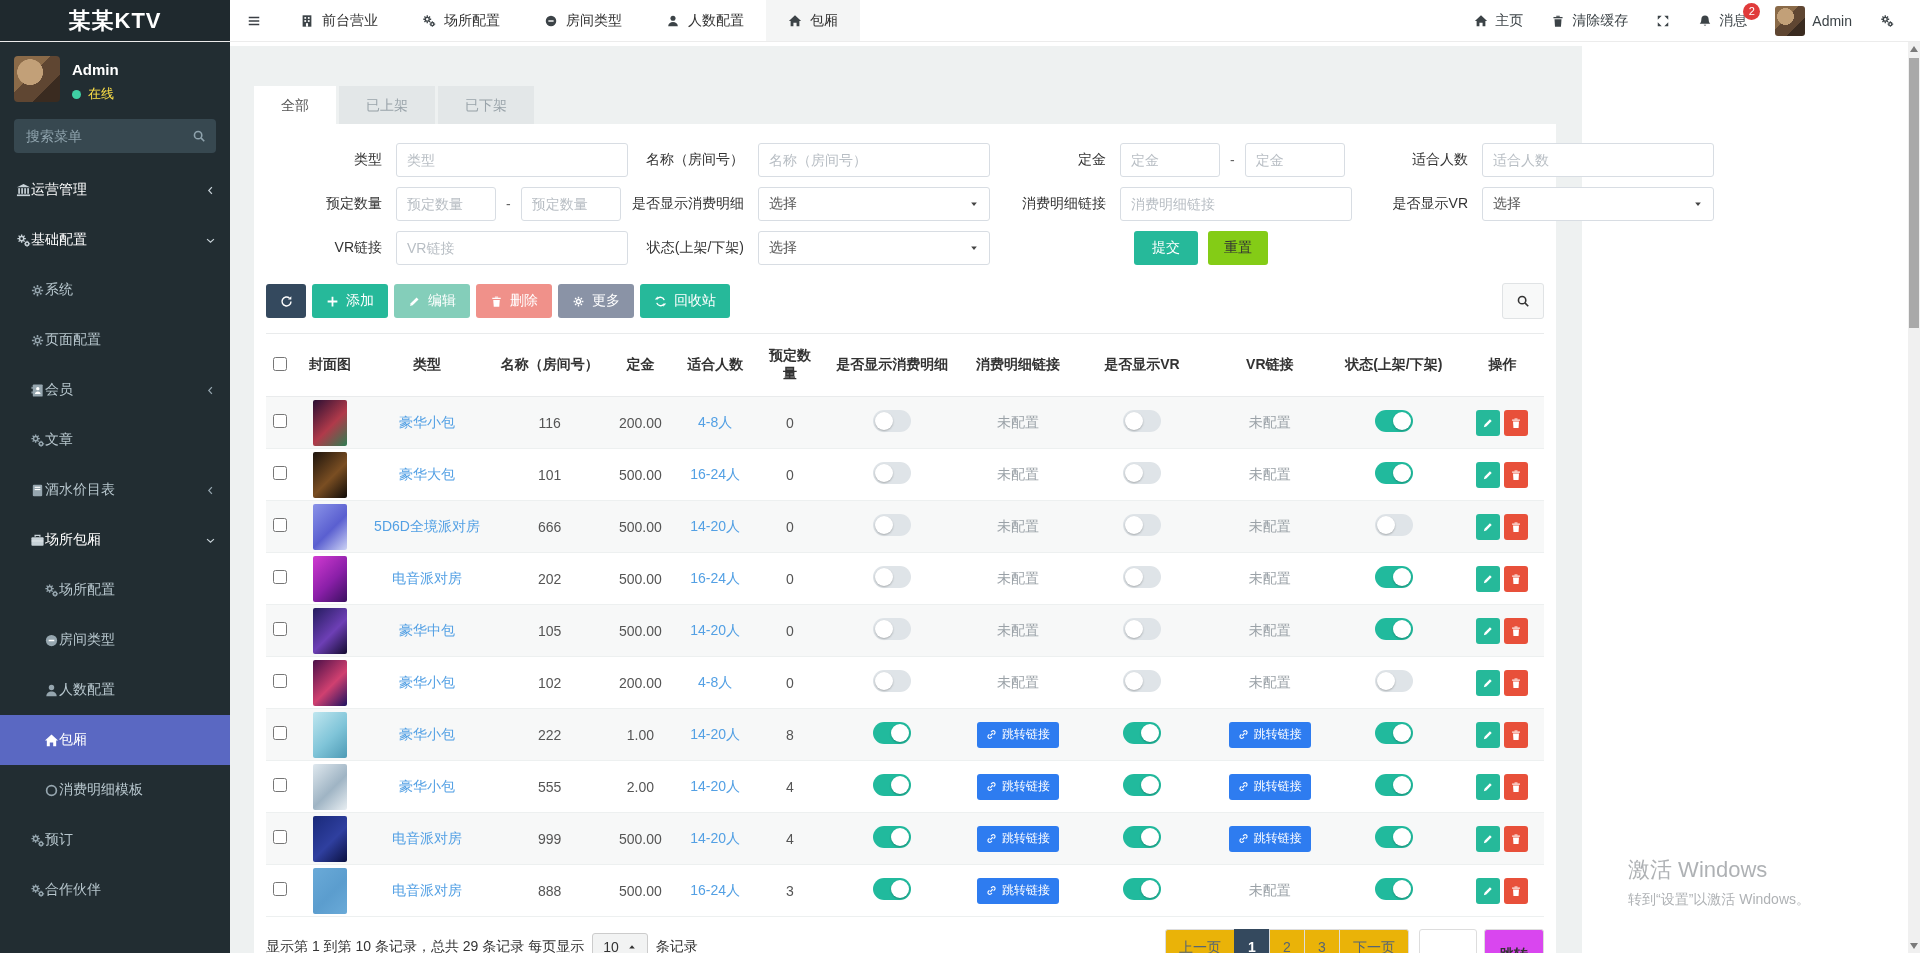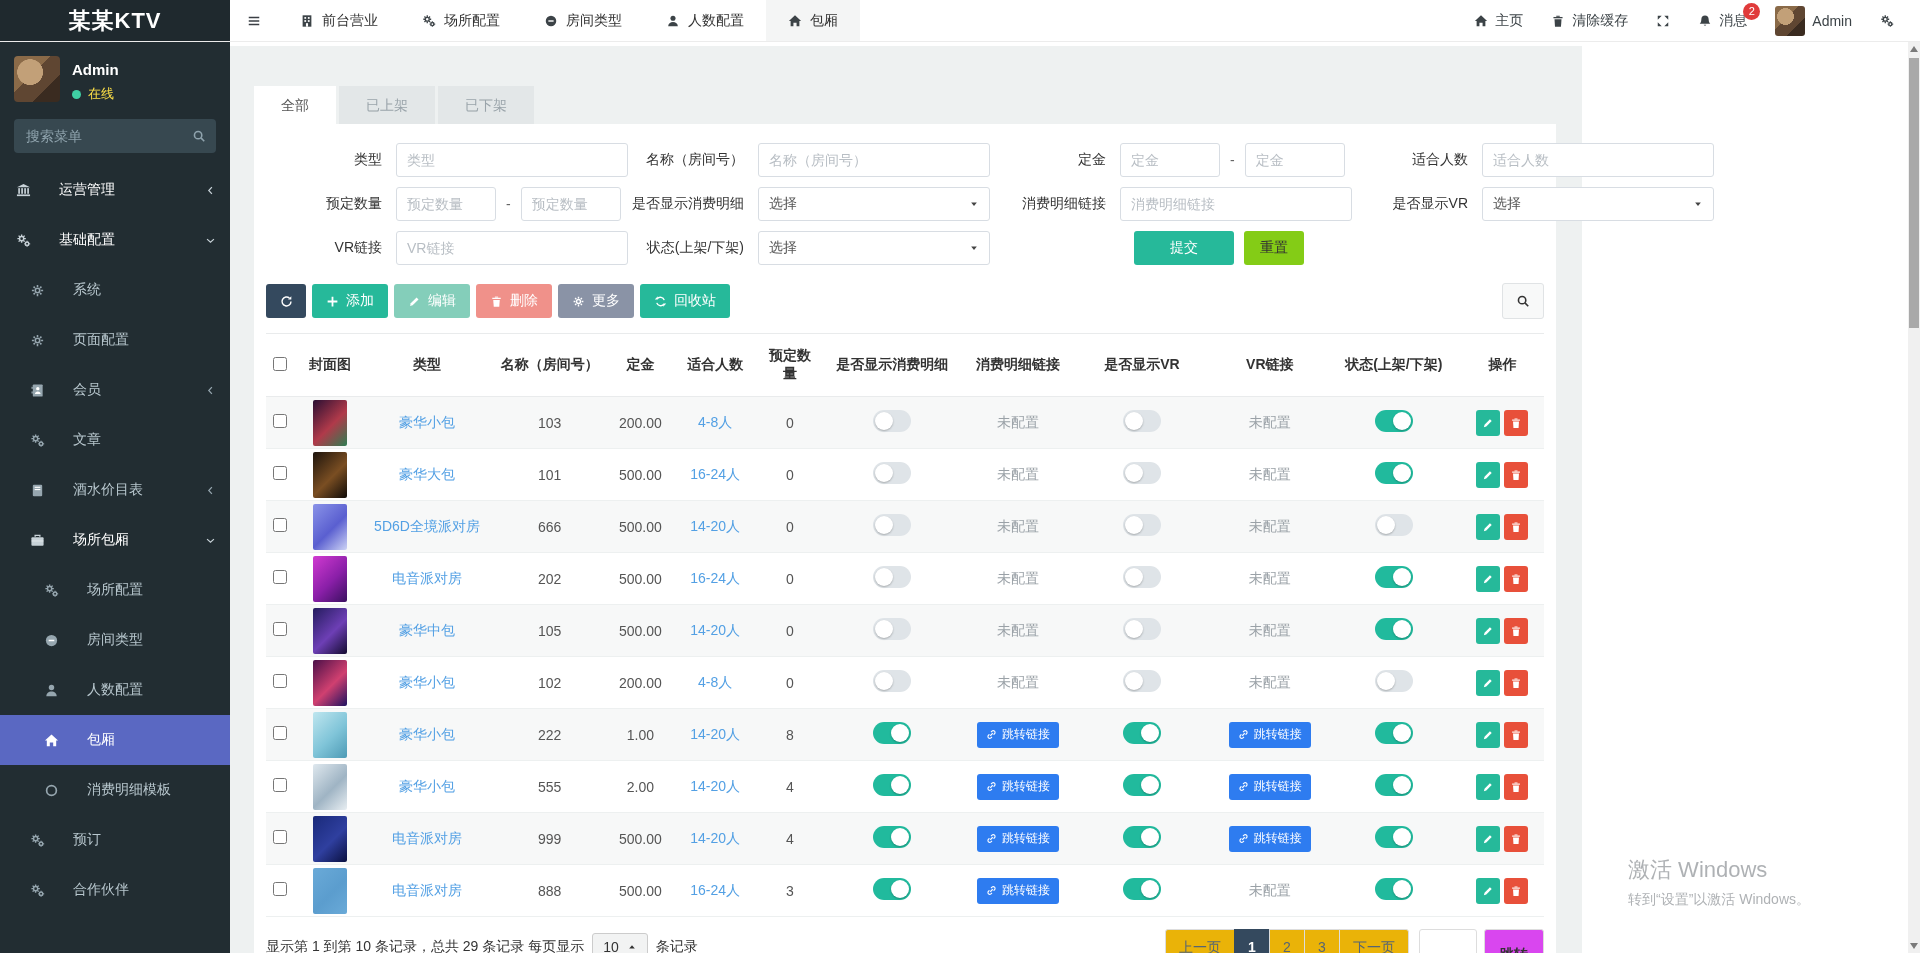--- a/index.html
+++ b/index.html
@@ -22,21 +22,21 @@
 .sidebar{position:absolute;top:42px;left:0;width:230px;height:911px;background:#222d32;overflow:hidden;z-index:4}
 .user-panel{display:flex;gap:12px;padding:14px 14px 10px}
 .user-avatar{width:46px;height:46px;border-radius:4px;flex:none;background:radial-gradient(circle at 35% 35%,#c2a078 0 30%,transparent 31%),linear-gradient(135deg,#8a6a48 0 40%,#5f4632 40% 70%,#3a2b20 70%)}
 .user-name{color:#fff;font-weight:bold;font-size:15px;margin-top:5px}
 .user-status{display:flex;align-items:center;gap:7px;color:#fde047;font-size:13px;margin-top:7px}
 .dot{width:9px;height:9px;border-radius:50%;background:#3fd0a4}
 .side-search{margin:6px 14px 12px;position:relative}
 .side-search input{width:100%;height:34px;background:#374850;border:none;border-radius:4px;color:#cfd8dc;padding:0 32px 0 12px;font-size:14px;outline:none}
 .side-search input::placeholder{color:#8fa3ad}
 .side-search .ic{position:absolute;right:10px;top:10px;color:#8fa3ad}
-.mitem{position:relative;height:50px;display:flex;align-items:center;gap:28px;color:#b8c7ce;font-size:14px;cursor:pointer}
+.mitem{position:relative;height:50px;display:flex;align-items:center;gap:0;color:#b8c7ce;font-size:14px;cursor:pointer}
 .mitem .ic{width:15px;height:15px;color:#96a6af}
 .mitem.l1{padding-left:16px}
 .mitem.l2{padding-left:30px}
 .mitem.l3{padding-left:44px}
 .mitem.head{color:#fff}
 .mitem.head .ic{color:#c8d2d8}
 .mitem.active{background:#5a68c2;color:#fff}
 .mitem.active .ic{color:#fff}
 .mchev{position:absolute;right:14px;color:#8a979e;display:flex}
 .mchev .ic{width:11px;height:11px}
@@ -51,21 +51,21 @@
 .fcell{display:flex;align-items:center;height:39px}
 .flabel{width:130px;text-align:right;padding-right:14px;color:#333;flex:none;font-size:14px}
 .finput{height:34px;border:1px solid #d8dde3;border-radius:3px;padding:0 10px;font-size:14px;color:#555;width:232px;background:#fff;outline:none}
 .finput::placeholder{color:#b8bec4}
 .frange .finput{width:100px}
 .fdash{margin:0 10px;color:#666}
 .fselect{width:232px;height:34px;border:1px solid #d8dde3;border-radius:3px;display:flex;align-items:center;justify-content:space-between;padding:0 10px;color:#555;cursor:pointer;background:#fff}
 .fselect .ic{width:10px;height:10px;color:#444}
 .fbuttons{margin-left:144px;display:flex;gap:10px}
 .btn{border:none;border-radius:3px;font-size:14px;cursor:pointer;display:inline-flex;align-items:center;justify-content:center}
-.btn-submit{background:#26b99a;color:#fff;padding:0 36px;height:34px}
+.btn-submit{background:#26b99a;color:#fff;padding:0 18px;height:34px}
 .btn-reset{background:#84cc16;color:#333;padding:0 16px;height:34px}
 
 .toolbar{display:flex;align-items:center;margin-top:16px}
 .tbtn{height:34px;padding:0 14px;margin-right:6px;border-radius:3px;color:#fff;font-size:14px;display:inline-flex;align-items:center;gap:7px;border:none;cursor:pointer}
 .tbtn .ic{width:13px;height:13px}
 .tbtn-dark{background:#34495e;width:40px;padding:0;justify-content:center}
 .tbtn-teal{background:#26b99a}
 .tbtn-teal-light{background:#84ceba}
 .tbtn-red-light{background:#f0918a}
 .tbtn-gray{background:#8a93a6}
@@ -616,21 +616,21 @@
             <th>VR链接</th>
             <th>状态(上架/下架)</th>
             <th>操作</th>
           </tr>
         </thead>
       <tbody id="table-body">
           <tr>
             <td><input class="rowcb" type="checkbox" style=""></td>
             <td><span class="cover" style="background: linear-gradient(135deg, rgb(42, 15, 51) 0%, rgb(176, 58, 74) 55%, rgb(46, 125, 82) 100%);"></span></td>
             <td><a class="link">豪华小包</a></td>
-            <td>103</td>
+            <td>116</td>
             <td>200.00</td>
             <td><a class="link">4-8人</a></td>
             <td>0</td>
             <td><span class="toggle off"><span class="knob"></span></span></td>
             <td><span class="na">未配置</span></td>
             <td><span class="toggle off"><span class="knob"></span></span></td>
             <td><span class="na">未配置</span></td>
             <td><span class="toggle on"><span class="knob"></span></span></td>
             <td><button class="op-btn op-edit">
                 <svg class="ic">

